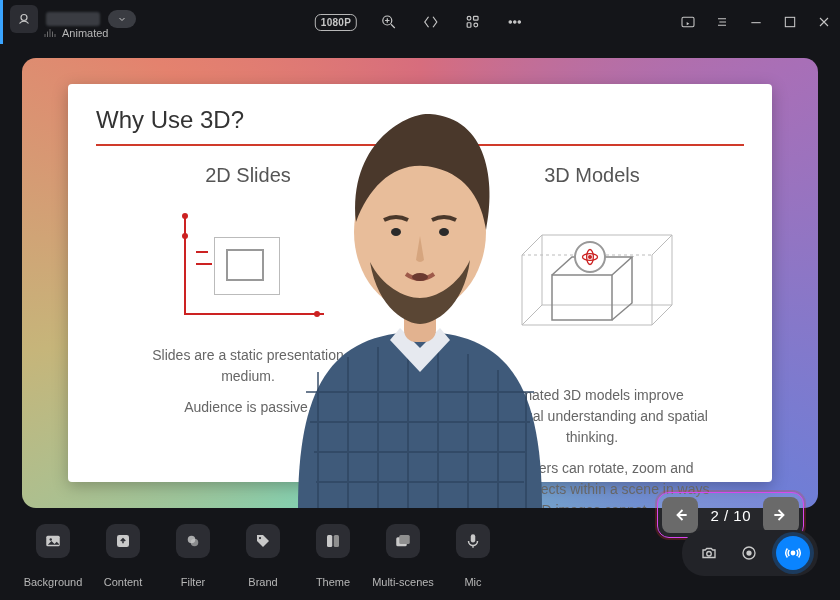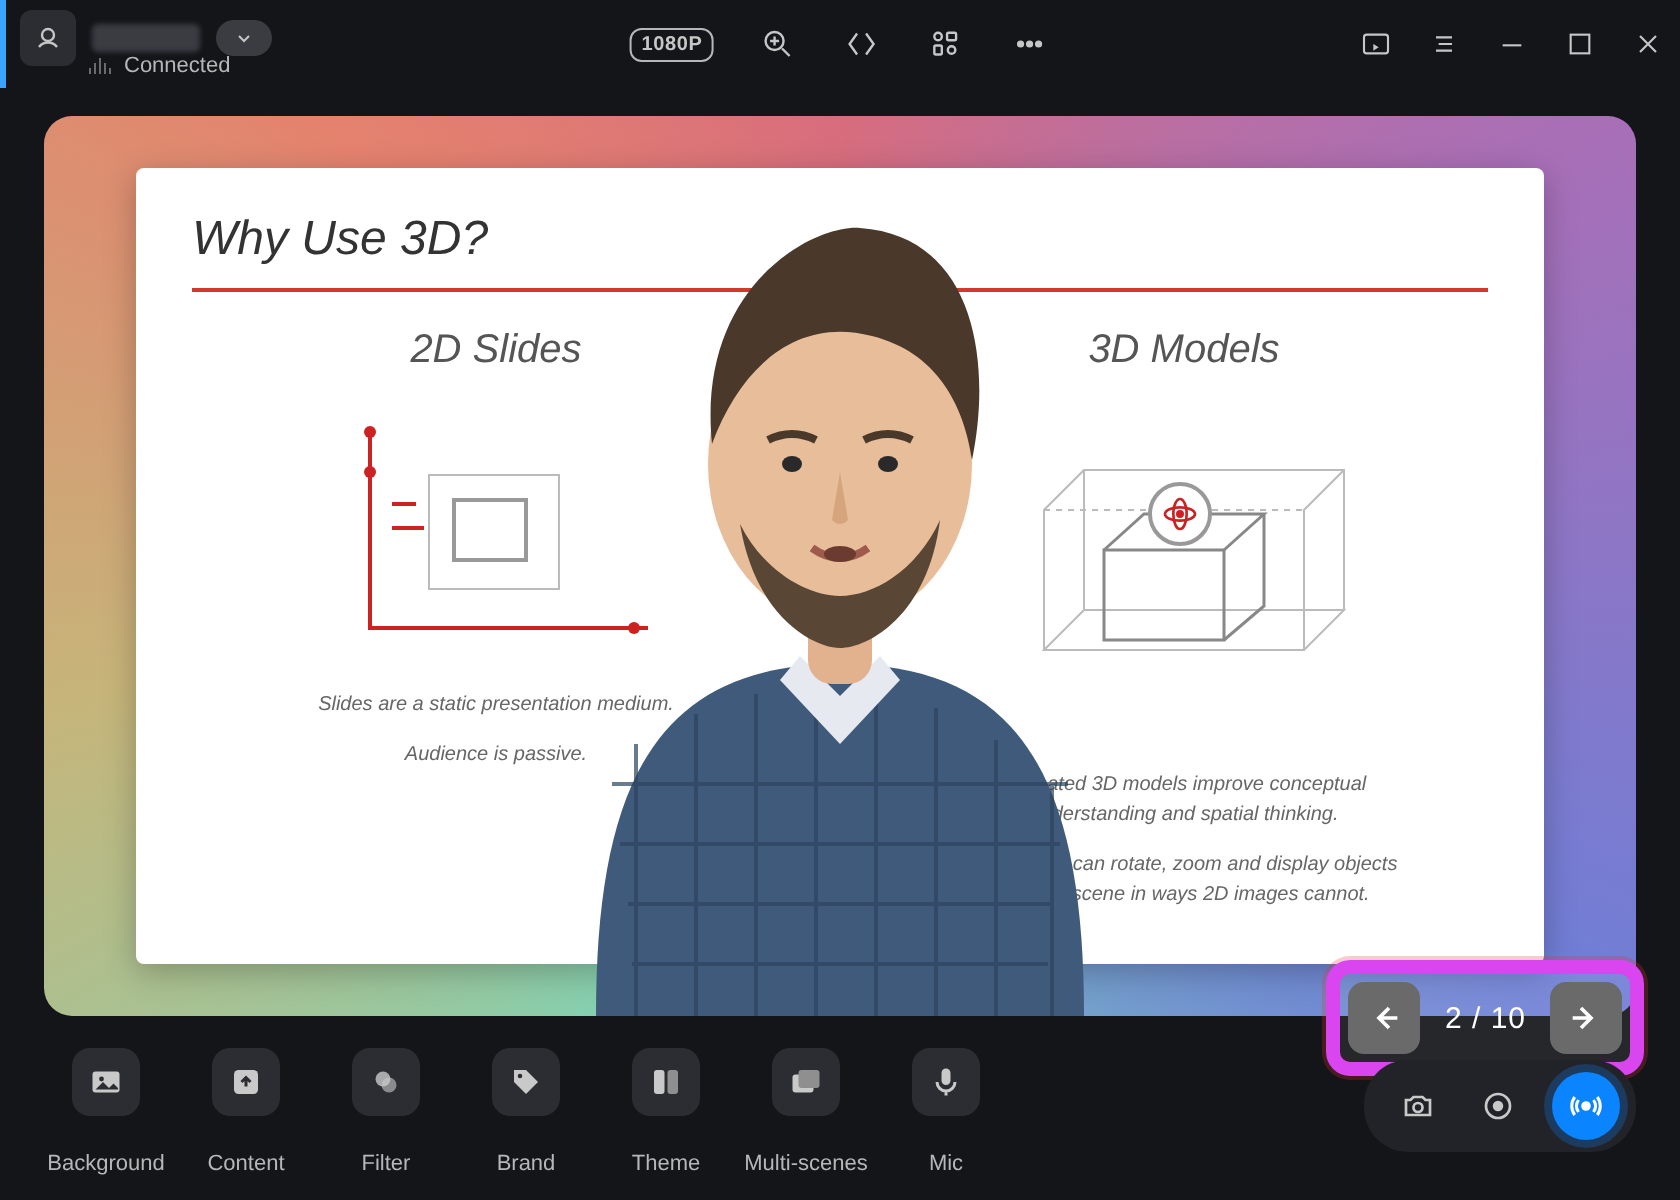--- a/index.html
+++ b/index.html
@@ -59,21 +59,20 @@
   .wc { width:16px; height:16px; display:flex; align-items:center; justify-content:center; cursor:pointer;}
   .wc svg { width:16px; height:16px; stroke:#c6c6c6; fill:none; stroke-width:1.6;}
 
   
   .stage-wrap {
     position:absolute; left:22px; top:58px; width:796px; height:450px;
     border-radius:14px; overflow:hidden;
     background: conic-gradient(from 200deg at 50% 50%,
        #7ad4b8 0deg, #c6b57a 60deg, #e4826e 110deg, #d76d7d 160deg,
        #a86fb7 220deg, #6f7ed6 280deg, #7ad4b8 360deg);
-    font-style: italic;
   }
   .slide-card {
     position:absolute; left:46px; top:26px; width:704px; height:398px;
     background:#ffffff; border-radius:4px;
     box-shadow: 0 4px 16px rgba(0,0,0,.25);
     padding: 22px 28px;
   }
   .slide-title { font-size:24px; color:#333; font-weight:400; }
   .slide-rule { height:2px; background:#d03a2a; margin:10px 0 18px; }
   .cols { display:flex; gap:40px; }
@@ -92,33 +91,33 @@
 
   .ill-3d { width:180px; height:140px; position:relative; }
   .ill-3d svg { width:100%; height:100%; }
   .atom {
     position:absolute; left:72px; top:26px; width:32px; height:32px;
     border:2px solid #999; border-radius:50%; background:#fff;
     display:flex; align-items:center; justify-content:center;
   }
   .atom svg { width:20px; height:20px; }
 
-  .cap { font-size:10px; color:#666; text-align:center; line-height:1.5; margin-top:30px; max-width:240px;}
+  .cap { font-size:14px; color:#666; text-align:center; line-height:1.5; margin-top:30px; max-width:240px;}
 
   
   .presenter {
     position:absolute; left:258px; top:72px; width:324px; height:436px;
     pointer-events:none;
   }
   .presenter svg { width:100%; height:100%; }
 
   
   .nav-box {
-    position:absolute; right:18px; bottom:62px;
-    border:7px solid #d946ef; border-radius:12px;
+    position:absolute; right:36px; bottom:62px;
+    border:1px solid #d946ef; border-radius:12px;
     padding:4px; display:flex; gap:4px; align-items:center;
     box-shadow: 0 0 0 2px rgba(227,51,51,.25);
     background: rgba(255,255,255,.08);
   }
   .nav-btn {
     width:36px; height:36px; border-radius:8px;
     background:#6a6a6a; display:flex; align-items:center; justify-content:center;
     cursor:pointer;
   }
   .nav-btn svg { width:20px; height:20px; stroke:#fff; fill:none; stroke-width:2.2; }
@@ -174,21 +173,21 @@
           <svg viewBox="0 0 24 24" width="12" height="12">
               <path d="M7 10l5 5 5-5" fill="none" stroke="#c6c6c6" stroke-width="2"></path>
             </svg>
         </div>
       </div>
     </div>
     <div class="connected-row">
       <svg viewBox="0 0 24 24" width="12" height="12">
           <path d="M12 4v16M7 9v11M17 9v11M2 14v6M22 14v6" stroke="#8f8f8f" stroke-width="1.4"></path>
         </svg>
-      <span>Connected</span>
+      <span>Animated</span>
     </div>
   </div>
 
   <div class="tb-center">
     <div class="pill-1080">1080P</div>
     <div class="tb-icon">
         <svg viewBox="0 0 24 24">
           <circle cx="10" cy="10" r="6"></circle>
           <path d="M15 15l5 5M10 7v6M7 10h6"></path>
         </svg>

